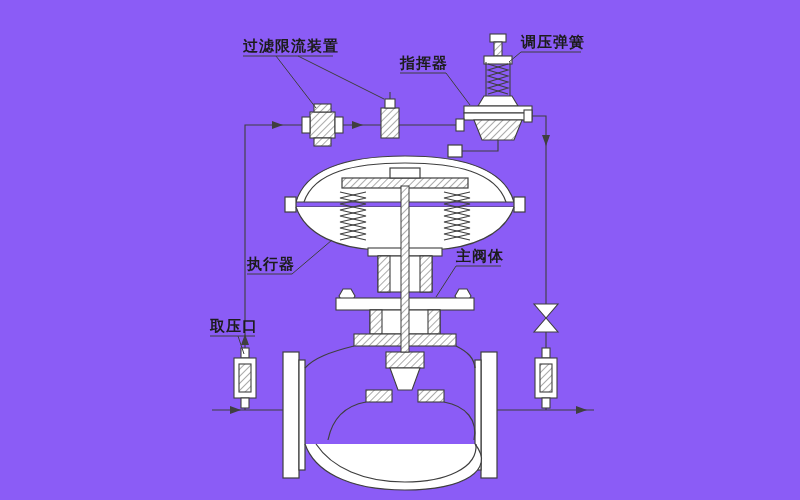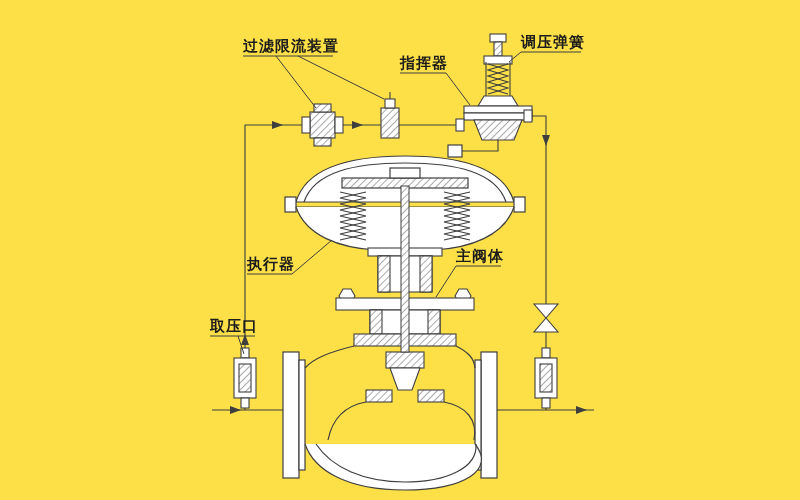--- a/index.html
+++ b/index.html
@@ -1,16 +1,16 @@
 <!DOCTYPE html>
 <html><head>
 <meta charset="utf-8">
 <style>
   html,body{margin:0;padding:0;background:#fff;}
-  .stage{position:relative;width:800px;height:500px;background:#fde047;overflow:hidden;
+  .stage{position:relative;width:800px;height:500px;background:#8b5cf6;overflow:hidden;
          font-family:"DejaVu Sans","Liberation Sans",sans-serif;}
   svg{display:block;}
   text.cn{font-size:15px;font-weight:600;fill:#1c1c1c;letter-spacing:1px;}
 </style>
 </head>
 <body>
 
 <div class="stage">
 <svg width="800" height="500" viewBox="0 0 800 500">
   <defs>

